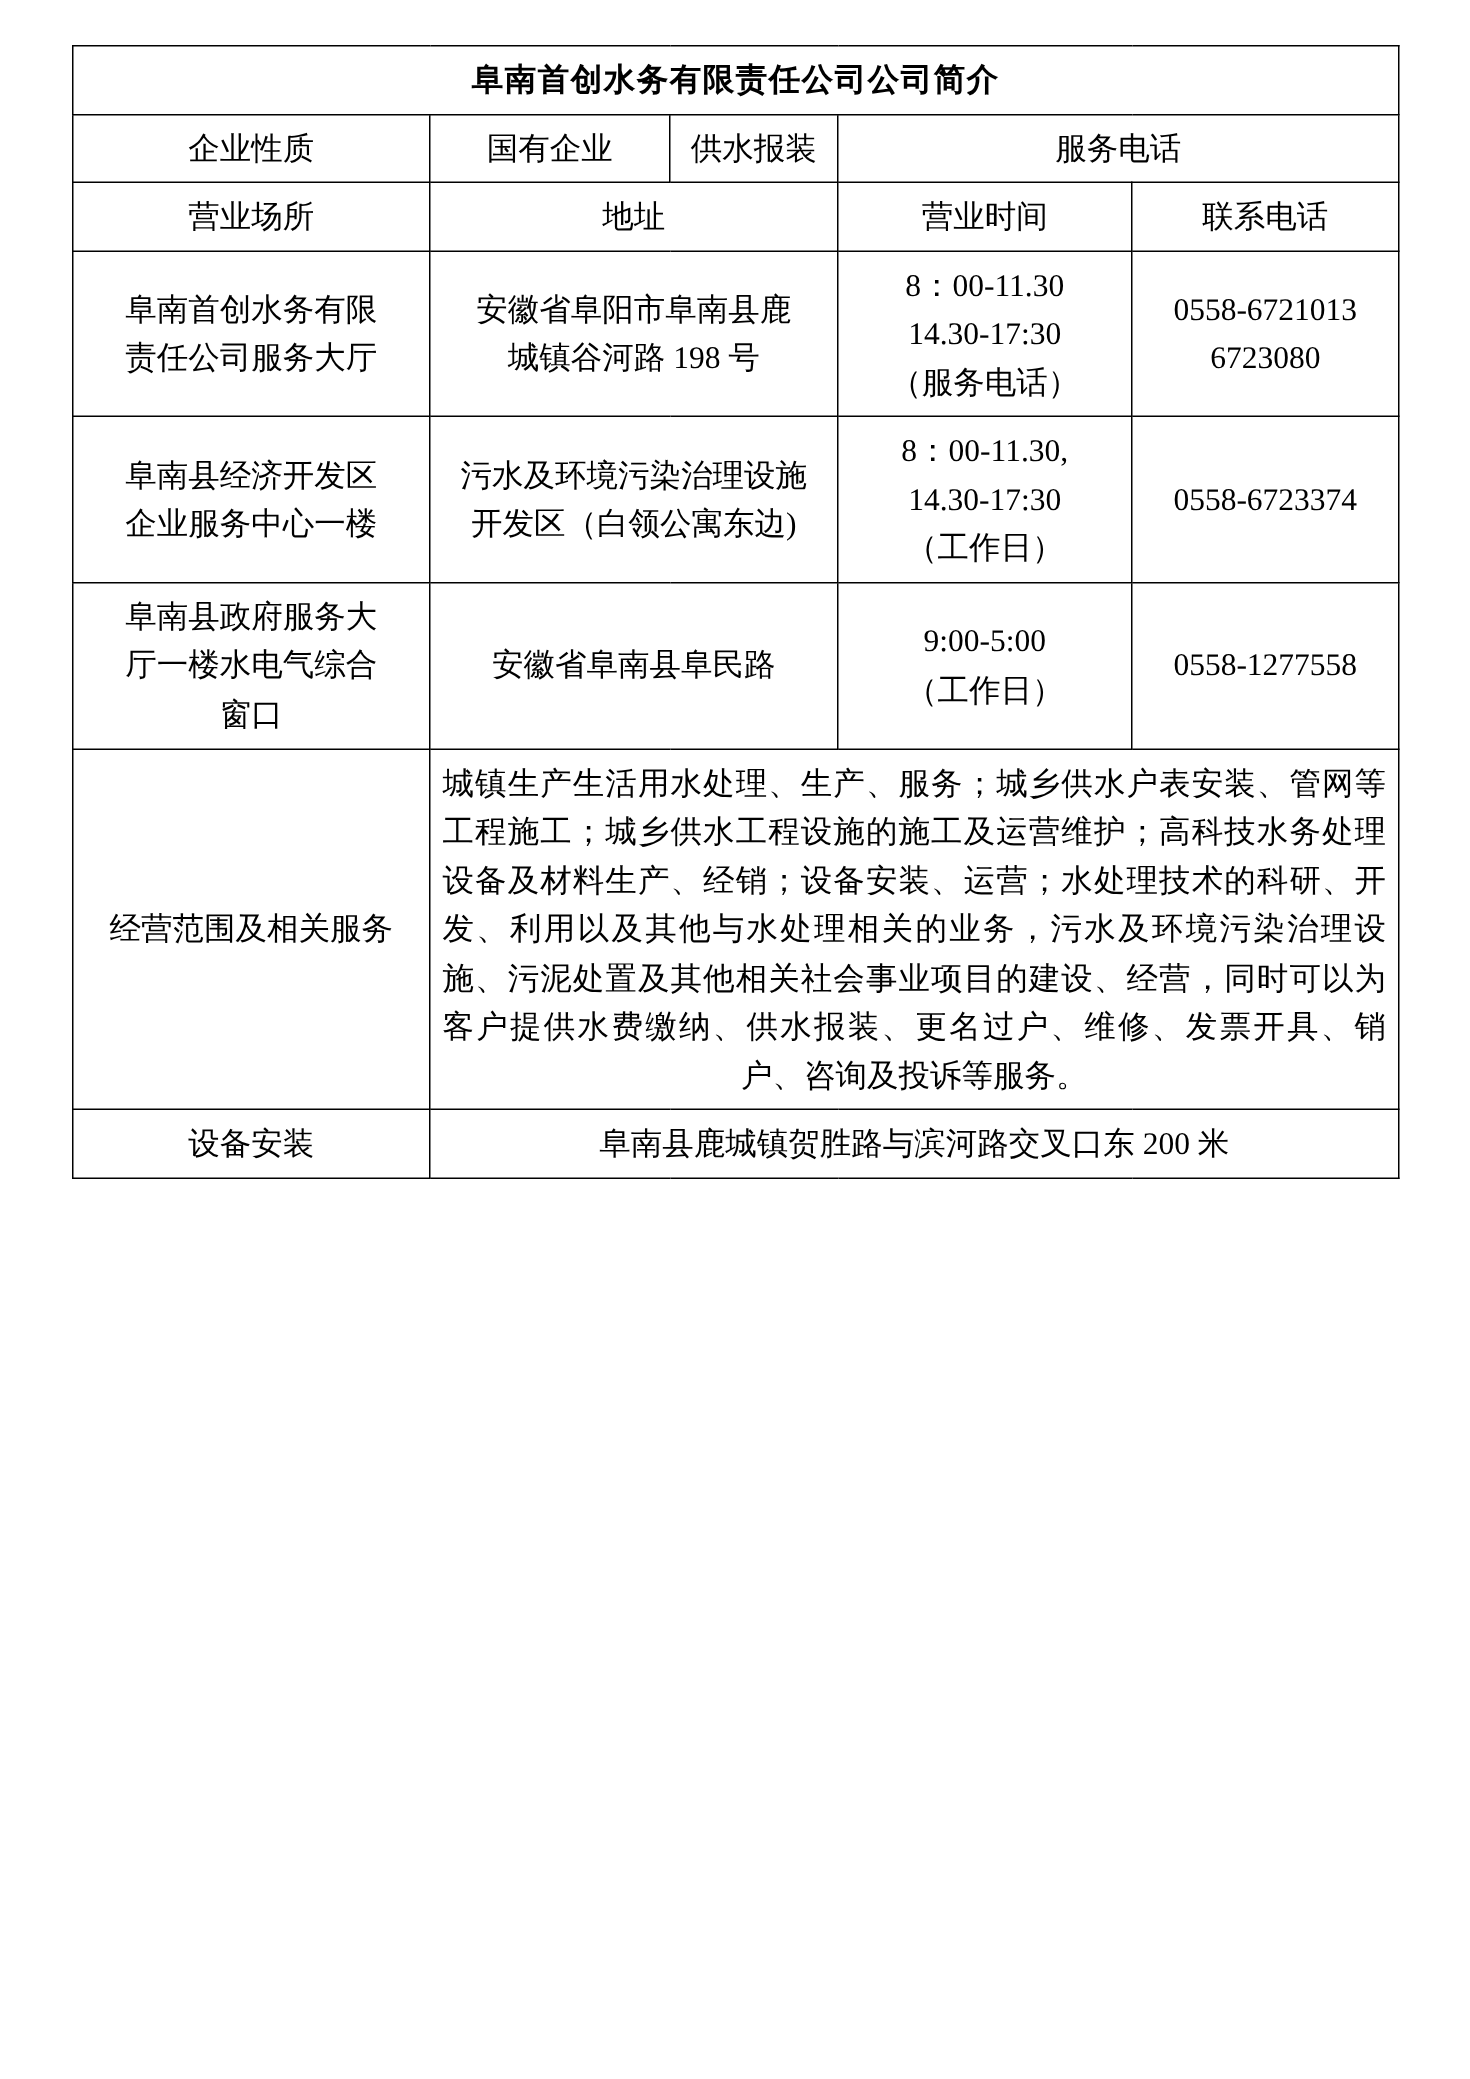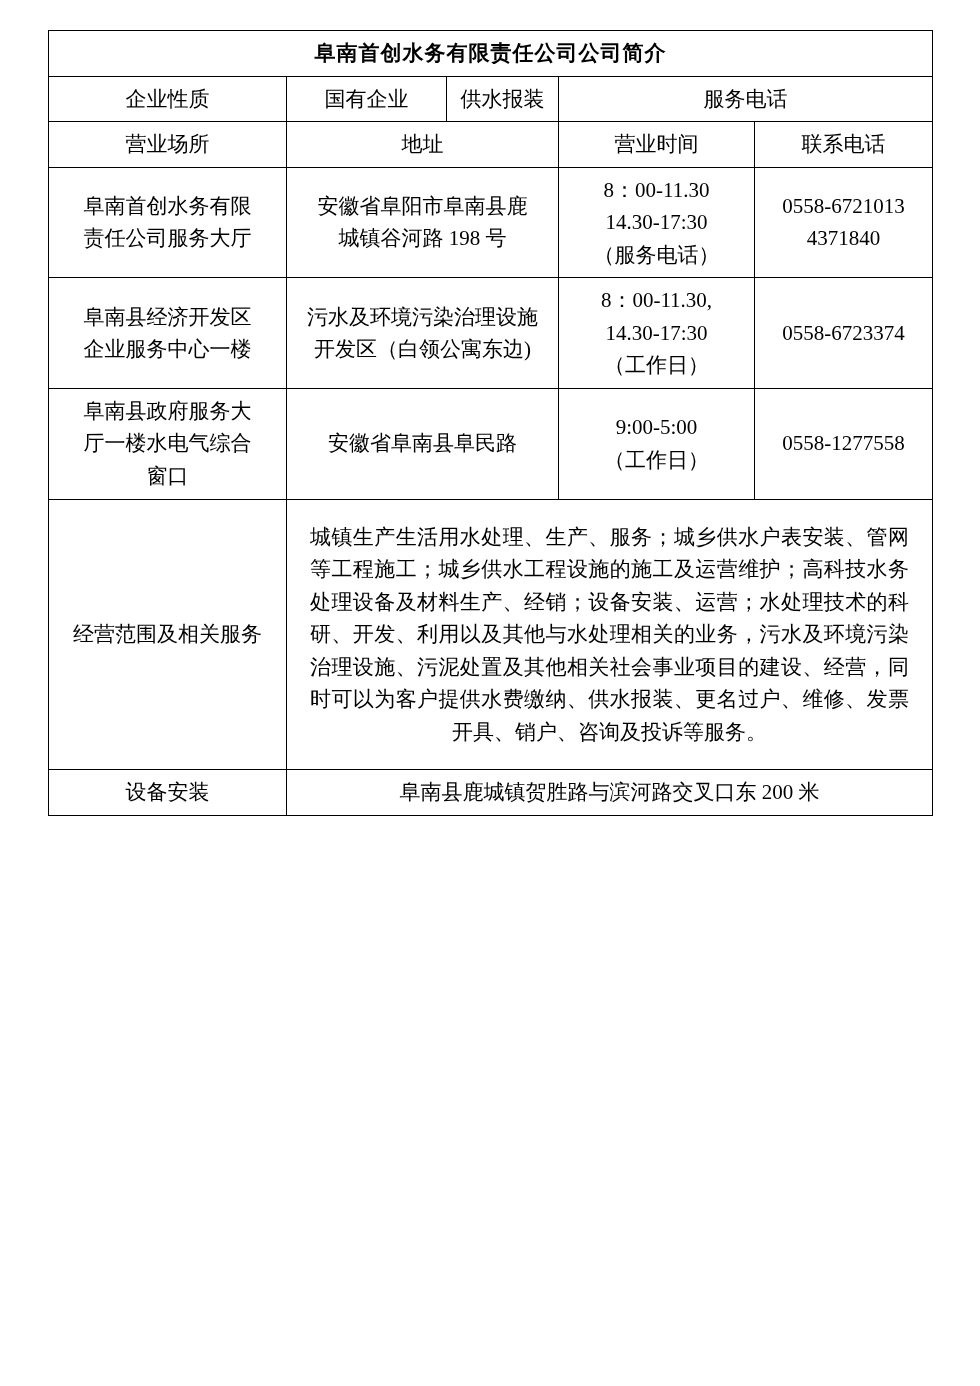--- a/index.html
+++ b/index.html
@@ -81,21 +81,21 @@
   }
   .scope-body {
     text-align: justify;
     text-align-last: center;
     vertical-align: top;
     line-height: 2.0;
     padding: 16px 14px 14px 14px;
     font-size: 21px;
   }
   .scope-body p {
-    margin: 15px;
+    margin: 0;
     text-align: justify;
     text-justify: inter-ideograph;
   }
   .nowrap {
     white-space: nowrap;
   }
   .line {
     display: block;
   }
 </style>
@@ -141,21 +141,21 @@
           <span class="line">安徽省阜阳市阜南县鹿</span>
           <span class="line">城镇谷河路 198 号</span>
         </td>
         <td class="venue-hours">
           <span class="line">8：00-11.30</span>
           <span class="line">14.30-17:30</span>
           <span class="line">（服务电话）</span>
         </td>
         <td class="venue-phone">
           <span class="line">0558-6721013</span>
-          <span class="line">4371840</span>
+          <span class="line">6723080</span>
         </td>
       </tr>
 
       <tr>
         <td class="venue-name">
           <span class="line">阜南县经济开发区</span>
           <span class="line">企业服务中心一楼</span>
         </td>
         <td class="venue-addr" colspan="2">
           <span class="line">污水及环境污染治理设施</span>

